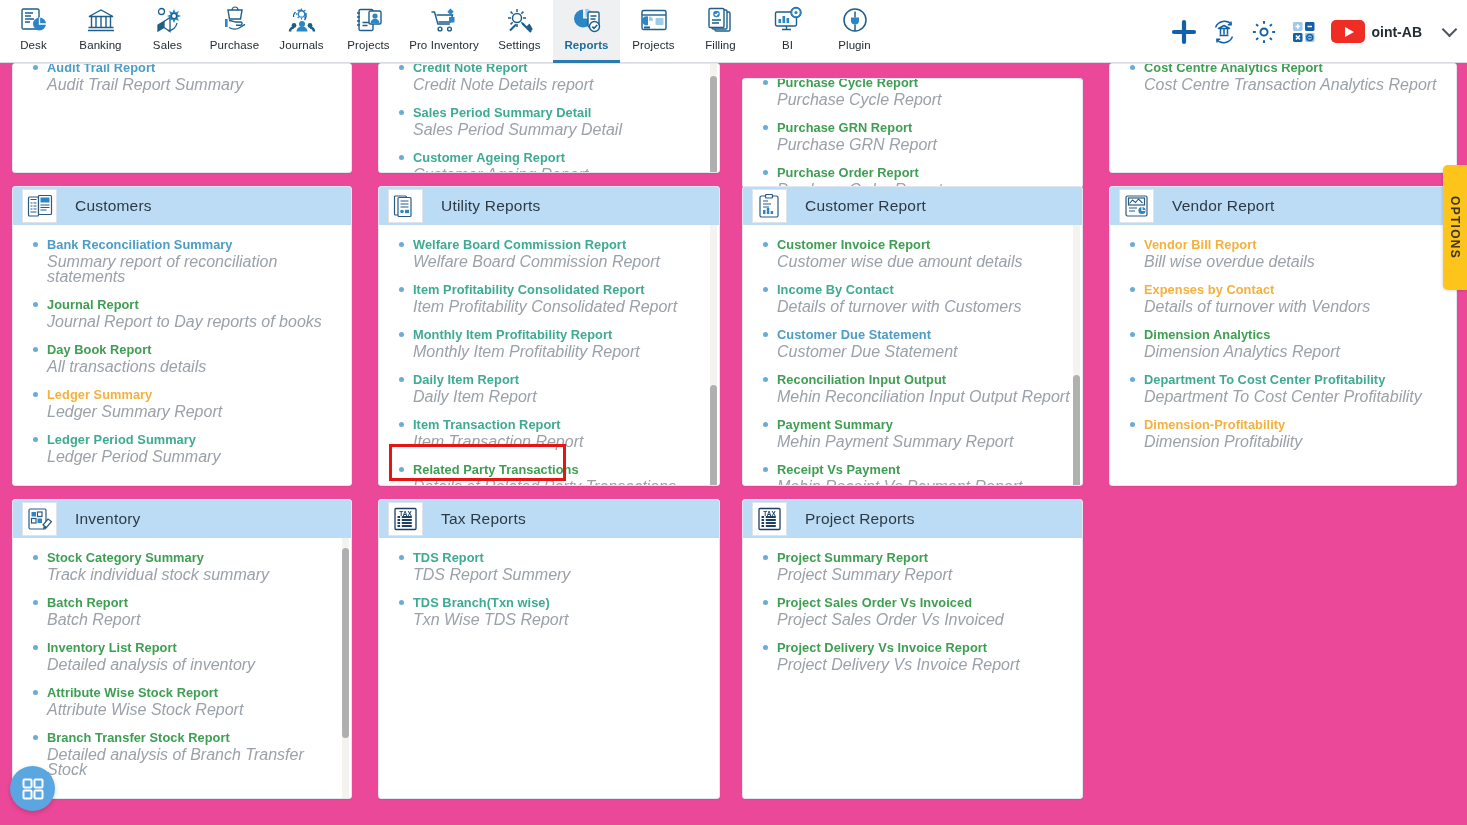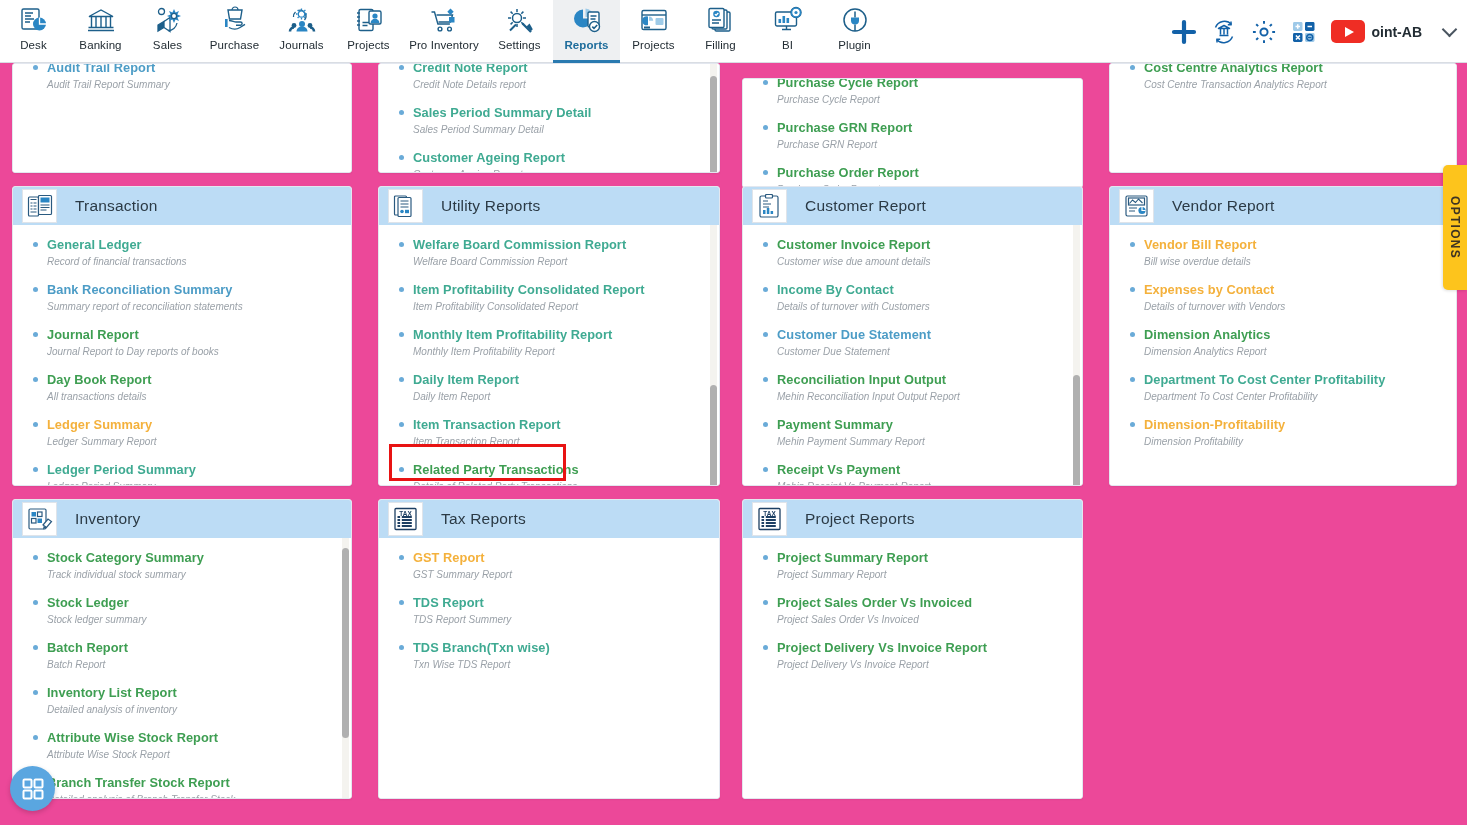--- a/index.html
+++ b/index.html
@@ -109,21 +109,21 @@
   .rep-item .dot {
     position: absolute; left: 8px; top: 7px;
     width: 5px; height: 5px; border-radius: 50%;
     background: #6aabd8;
   }
   .rep-title {
     font-size: 12.8px; font-weight: 700; line-height: 16px;
     letter-spacing: .05px; cursor: pointer; display: inline-block;
   }
   .rep-desc {
-    font-size: 10px; font-style: italic; color: #9aa1a8;
+    font-size: 16px; font-style: italic; color: #9aa1a8;
     line-height: 15px; margin-top: 1px;
   }
 
   
   .card.partial .card-body { padding-top: 0; }
 
   
   .vscroll {
     position: absolute; right: 2px;
     width: 7px; border-radius: 4px; background: #b0b0b0;
@@ -424,25 +424,24 @@
       <div class="card-head">
         <div class="card-head-icon">
           <svg width="26" height="25" viewBox="0 0 26 25" fill="none" stroke="#2a5a80" stroke-width="1.2">
             <rect x="1.5" y="3" width="10" height="19" rx="1"></rect>
             <path d="M3.5 5.5h6M3.5 9h2M6.5 9h3M3.5 12h2M6.5 12h3M3.5 15h2M6.5 15h3M3.5 18h6"></path>
             <rect x="11.5" y="1.5" width="13" height="19" rx="1" fill="#fff"></rect>
             <rect x="13.5" y="3.5" width="9" height="5" fill="#2a86c4" stroke="none"></rect>
             <path d="M13.5 11h9M13.5 13.5h9M13.5 16h6"></path>
           </svg>
         </div>
-        <div class="card-title">Transaction</div>
+        <div class="card-title">Customers</div>
       </div>
       <div class="card-body" style="height:262px;">
         <div style="position:relative;">
-          <div class="rep-item"><span class="dot"></span><div class="rep-title" style="color:#3faa92">General Ledger</div><div class="rep-desc">Record of financial transactions</div></div>
           <div class="rep-item"><span class="dot"></span><div class="rep-title" style="color:#4c9cc6">Bank Reconciliation Summary</div><div class="rep-desc">Summary report of reconciliation statements</div></div>
           <div class="rep-item"><span class="dot"></span><div class="rep-title" style="color:#3e9e52">Journal Report</div><div class="rep-desc">Journal Report to Day reports of books</div></div>
           <div class="rep-item"><span class="dot"></span><div class="rep-title" style="color:#3e9e52">Day Book Report</div><div class="rep-desc">All transactions details</div></div>
           <div class="rep-item"><span class="dot"></span><div class="rep-title" style="color:#f4b13c">Ledger Summary</div><div class="rep-desc">Ledger Summary Report</div></div>
           <div class="rep-item"><span class="dot"></span><div class="rep-title" style="color:#3faa92">Ledger Period Summary</div><div class="rep-desc">Ledger Period Summary</div></div>
         </div>
       </div>
     </div>
     <div class="card" style="left: 378px; top: 123px; width: 342px; height: 300px;">
       <div class="card-head">
@@ -532,21 +531,20 @@
             <rect x="10.5" y="11.5" width="4.5" height="4.5" fill="#2a86c4" stroke="none"></rect>
             <path d="M16 18l5-6 3.5 2.5-5 6z" fill="#fff"></path>
             <path d="M19.5 20.5l-3.5 2 .6-3.6" fill="#2a5a80" stroke="none"></path>
           </svg>
         </div>
         <div class="card-title">Inventory</div>
       </div>
       <div class="card-body" style="height:262px;">
         <div style="position:relative;">
           <div class="rep-item"><span class="dot"></span><div class="rep-title" style="color:#3e9e52">Stock Category Summary</div><div class="rep-desc">Track individual stock summary</div></div>
-          <div class="rep-item"><span class="dot"></span><div class="rep-title" style="color:#3e9e52">Stock Ledger</div><div class="rep-desc">Stock ledger summary</div></div>
           <div class="rep-item"><span class="dot"></span><div class="rep-title" style="color:#3e9e52">Batch Report</div><div class="rep-desc">Batch Report</div></div>
           <div class="rep-item"><span class="dot"></span><div class="rep-title" style="color:#3e9e52">Inventory List Report</div><div class="rep-desc">Detailed analysis of inventory</div></div>
           <div class="rep-item"><span class="dot"></span><div class="rep-title" style="color:#3e9e52">Attribute Wise Stock Report</div><div class="rep-desc">Attribute Wise Stock Report</div></div>
           <div class="rep-item"><span class="dot"></span><div class="rep-title" style="color:#3e9e52">Branch Transfer Stock Report</div><div class="rep-desc">Detailed analysis of Branch Transfer Stock</div></div>
         </div>
         <div class="vtrack"></div>
         <div class="vscroll" style="top:10px;height:190px;"></div>
       </div>
     </div>
     <div class="card" style="left: 378px; top: 436px; width: 342px; height: 300px;">
@@ -555,21 +553,20 @@
           <svg width="26" height="25" viewBox="0 0 26 25" fill="none" stroke="#1d3f63" stroke-width="1.3">
             <rect x="2" y="1.5" width="21" height="21" rx="1"></rect>
             <text x="12.5" y="8.5" font-size="6.4" font-weight="bold" fill="#1d3f63" stroke="none" text-anchor="middle" font-family="Liberation Sans, sans-serif">TAX</text>
             <path d="M4.5 10h2.6M8.8 10h10M4.5 13h2.6M8.8 13h10M4.5 16h2.6M8.8 16h10M4.5 19h2.6M8.8 19h10" stroke-width="1.8"></path>
           </svg>
         </div>
         <div class="card-title">Tax Reports</div>
       </div>
       <div class="card-body" style="height:262px;">
         <div style="position:relative;">
-          <div class="rep-item"><span class="dot"></span><div class="rep-title" style="color:#f4b13c">GST Report</div><div class="rep-desc">GST Summary Report</div></div>
           <div class="rep-item"><span class="dot"></span><div class="rep-title" style="color:#3faa92">TDS Report</div><div class="rep-desc">TDS Report Summery</div></div>
           <div class="rep-item"><span class="dot"></span><div class="rep-title" style="color:#3faa92">TDS Branch(Txn wise)</div><div class="rep-desc">Txn Wise TDS Report</div></div>
         </div>
       </div>
     </div>
     <div class="card" style="left: 742px; top: 436px; width: 341px; height: 300px;">
       <div class="card-head">
         <div class="card-head-icon">
           <svg width="26" height="25" viewBox="0 0 26 25" fill="none" stroke="#1d3f63" stroke-width="1.3">
             <rect x="2" y="1.5" width="21" height="21" rx="1"></rect>

